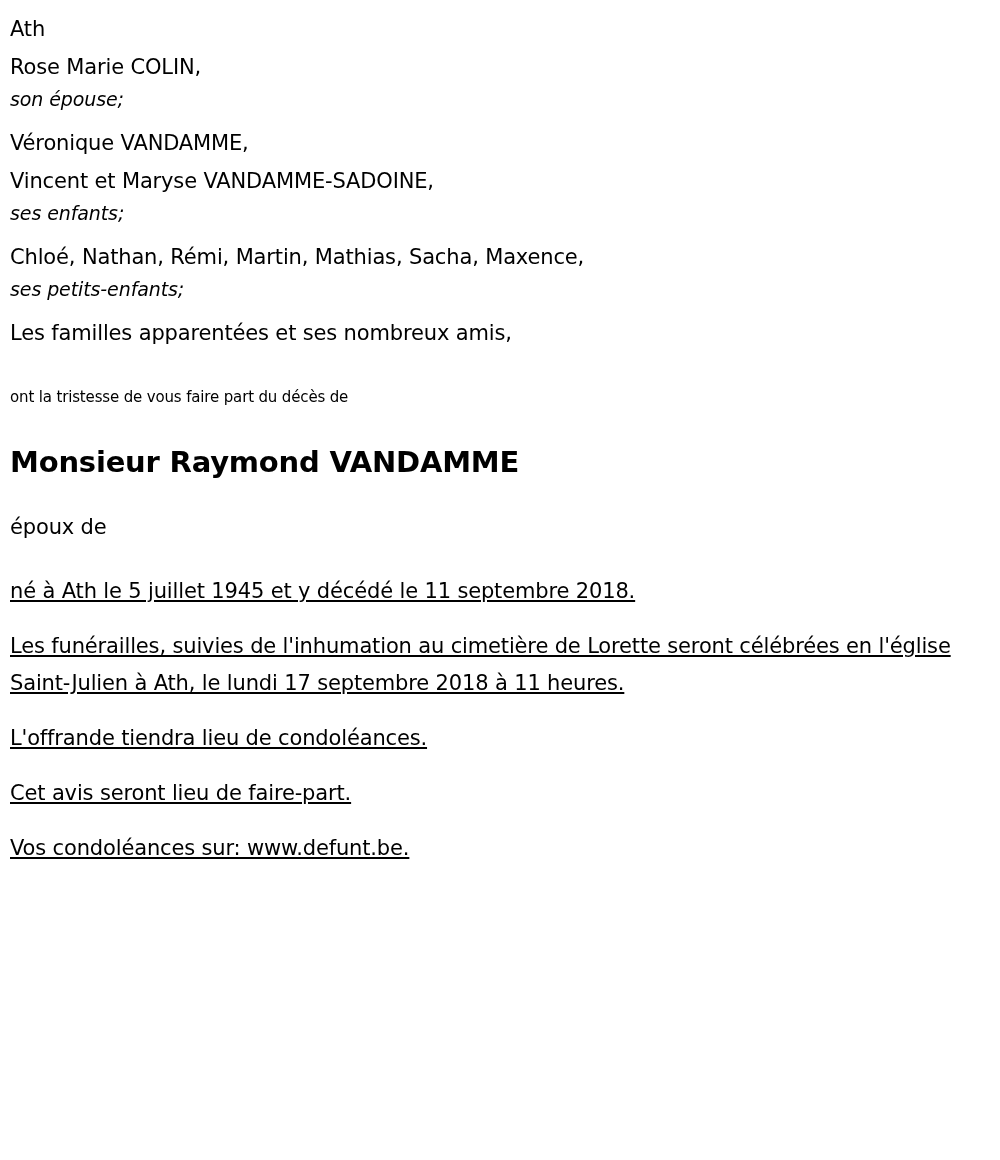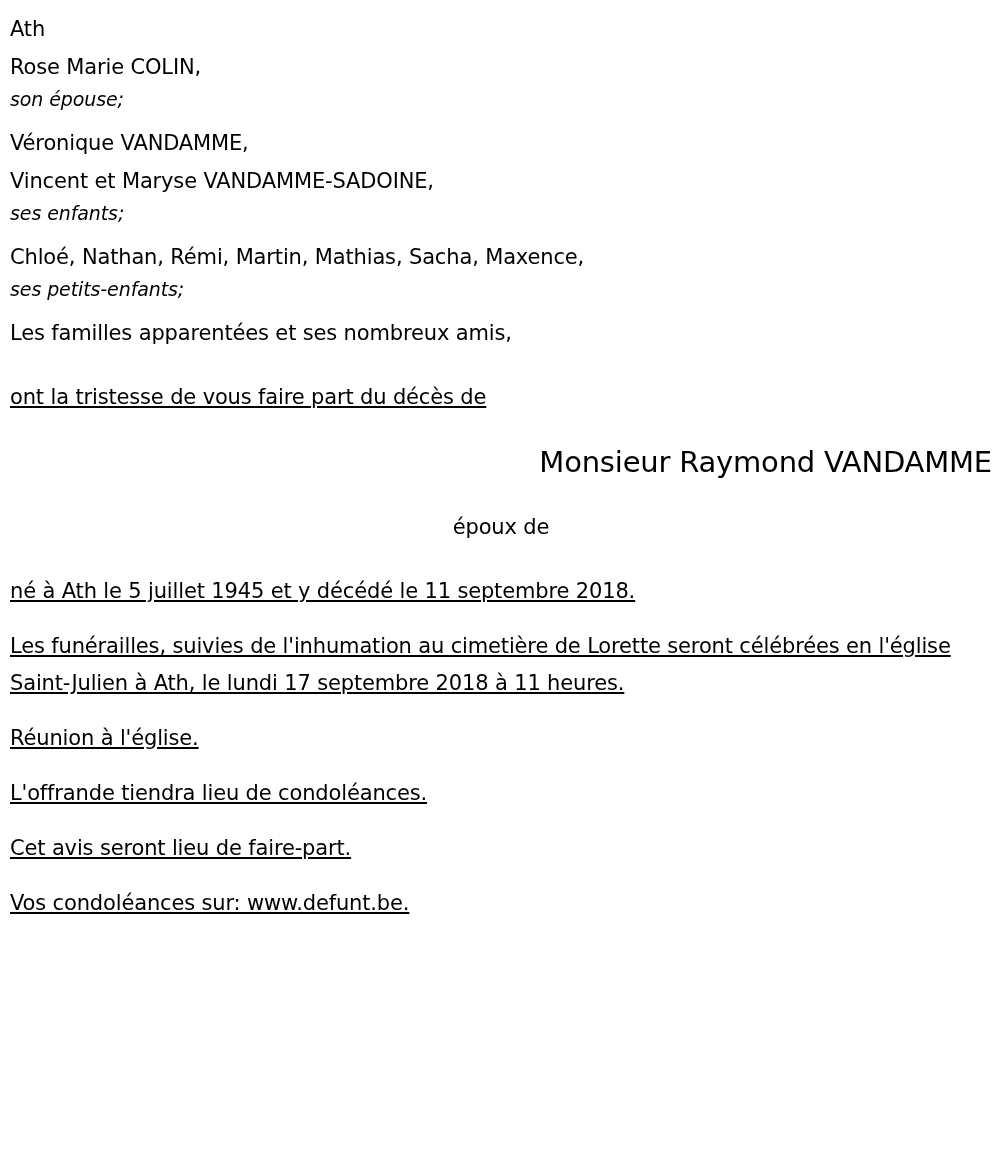--- a/index.html
+++ b/index.html
@@ -44,42 +44,39 @@
     font-style: italic;
     text-align: left;
     letter-spacing: -0.1px;
     padding-right: 2px;
   }
 
   .gap-sm { height: 12px; }
   .gap-xl { height: 30px; }
 
   .intro {
-    font-size: 21px;
+    font-size: 15px;
     line-height: 30px;
     letter-spacing: -0.15px;
-    text-decoration: underline;
   }
 
   .deceased-name {
     font-size: 29px;
-    font-weight: normal;
+    font-weight: bold;
     line-height: 40px;
     letter-spacing: -0.2px;
     white-space: nowrap;
-    text-align: right;
   }
 
   .spouse-label,
   .spouse-name {
     font-size: 21px;
     line-height: 31px;
     letter-spacing: -0.15px;
     white-space: nowrap;
-    text-align: center;
   }
 
   .para {
     font-size: 21px;
     line-height: 37px;
     letter-spacing: -0.15px;
     max-width: 978px;
     margin: 0;
     text-decoration: underline;
   }
@@ -127,21 +124,20 @@
 
   <div class="spouse-label">époux de</div>
 
 
   <div class="gap-xl"></div>
 
   <p class="para">né à Ath le 5 juillet 1945 et y décédé le 11 septembre 2018.</p>
 
   <p class="para">Les funérailles, suivies de l'inhumation au cimetière de Lorette seront célébrées en l'église Saint-Julien à Ath, le lundi 17 septembre 2018 à 11 heures.</p>
 
-  <p class="para">Réunion à l'église.</p>
 
   <p class="para">L'offrande tiendra lieu de condoléances.</p>
 
 
   <p class="para">Cet avis seront lieu de faire-part.</p>
 
   <p class="para">Vos condoléances sur: www.defunt.be.</p>
 
 </div>
 

